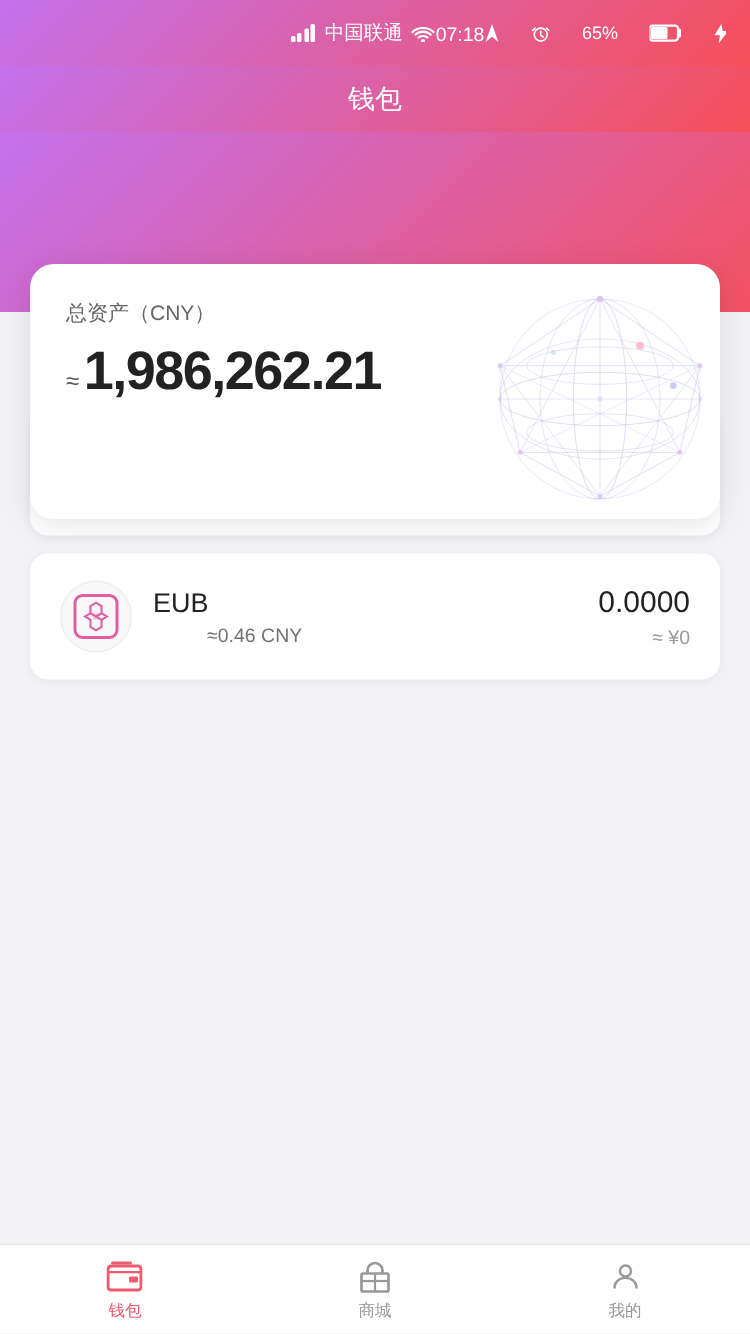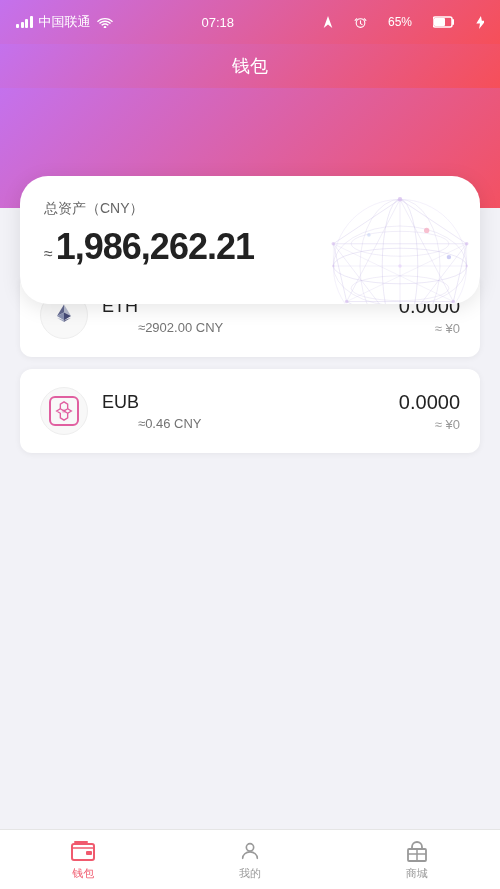--- a/index.html
+++ b/index.html
@@ -12,21 +12,21 @@
       overflow: hidden;
       position: relative;
     }
 
     
     .status-bar {
       height: 44px;
       background: linear-gradient(135deg, #c471ed 0%, #f64f59 100%);
       display: flex;
       align-items: center;
-      justify-content: space-between;
+      justify-content: flex-end;
       padding: 0 16px;
       color: white;
       font-size: 13px;
       font-weight: 500;
     }
     .status-left { display: flex; align-items: center; gap: 6px; }
     .status-right { display: flex; align-items: center; gap: 21px; font-size: 12px; }
 
     
     .header {
@@ -59,26 +59,26 @@
     
     .card-wrapper {
       position: absolute;
       top: 88px;
       left: 20px;
       right: 20px;
       z-index: 10;
     }
     .wallet-card {
       background: white;
-      border-radius: 28px;
+      border-radius: 16px;
       padding: 24px 24px 14px 24px;
       box-shadow: 0 4px 20px rgba(0,0,0,0.1);
       position: relative;
       overflow: hidden;
-      height: 128px;
+      height: 170px;
     }
     .card-label {
       font-size: 14px;
       color: #666;
       margin-bottom: 8px;
     }
     .card-amount {
       font-size: 36px;
       font-weight: 600;
       color: #222;
@@ -384,33 +384,33 @@
         <path d="M1 8h22" stroke="#f05a6e" stroke-width="1.5"></path>
         <rect x="15" y="11" width="6" height="4" rx="1" fill="#f05a6e"></rect>
         <path d="M4 2h12" stroke="#f05a6e" stroke-width="2" stroke-linecap="round"></path>
       </svg>
     </div>
     <span class="nav-label active">钱包</span>
   </div>
 
   <div class="nav-item">
     <div class="nav-icon">
-      <svg width="22" height="22" viewBox="0 0 24 24" fill="none" xmlns="http://www.w3.org/2000/svg">
-        <circle cx="12" cy="8" r="4" stroke="#999" stroke-width="1.8" fill="none"></circle>
-        <path d="M4 20c0-4 3.6-7 8-7s8 3 8 7" stroke="#999" stroke-width="1.8" fill="none" stroke-linecap="round"></path>
-      </svg>
-    </div>
-    <span class="nav-label">我的</span>
-  </div>
-
-  <div class="nav-item">
-    <div class="nav-icon">
       <svg width="24" height="22" viewBox="0 0 24 22" fill="none" xmlns="http://www.w3.org/2000/svg">
         <rect x="3" y="9" width="18" height="12" rx="1" stroke="#999" stroke-width="1.8" fill="none"></rect>
         <path d="M7 9V7a5 5 0 0 1 10 0v2" stroke="#999" stroke-width="1.8" fill="none"></path>
         <line x1="3" y1="14" x2="21" y2="14" stroke="#999" stroke-width="1.5"></line>
         <line x1="12" y1="9" x2="12" y2="21" stroke="#999" stroke-width="1.5"></line>
       </svg>
     </div>
     <span class="nav-label">商城</span>
   </div>
 
+  <div class="nav-item">
+    <div class="nav-icon">
+      <svg width="22" height="22" viewBox="0 0 24 24" fill="none" xmlns="http://www.w3.org/2000/svg">
+        <circle cx="12" cy="8" r="4" stroke="#999" stroke-width="1.8" fill="none"></circle>
+        <path d="M4 20c0-4 3.6-7 8-7s8 3 8 7" stroke="#999" stroke-width="1.8" fill="none" stroke-linecap="round"></path>
+      </svg>
+    </div>
+    <span class="nav-label">我的</span>
+  </div>
+
 </div>
 
 </body></html>

